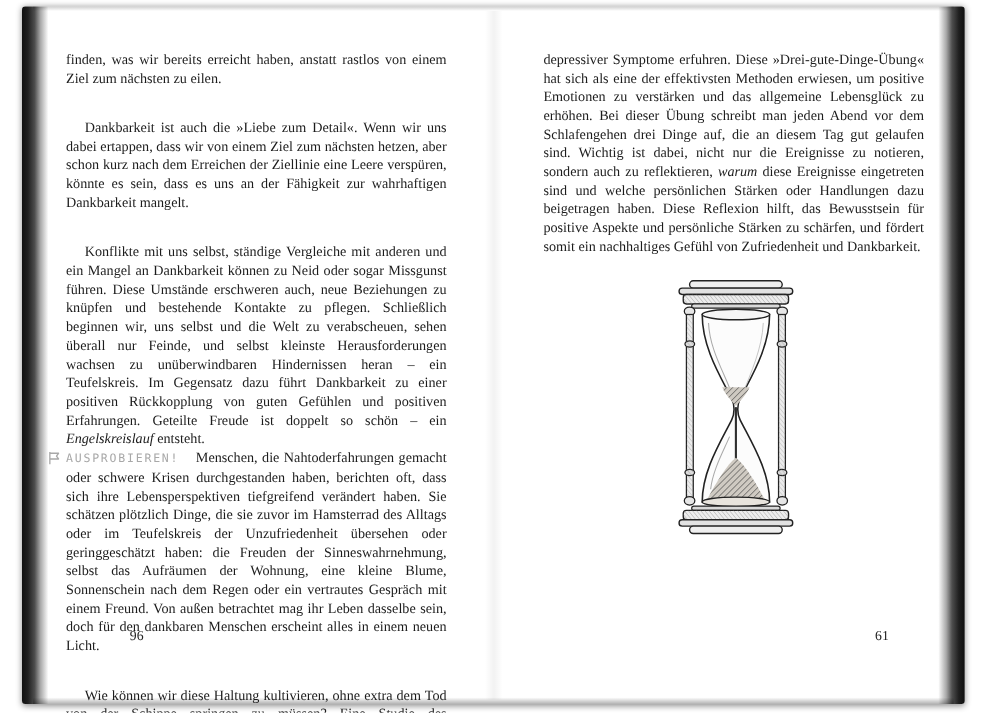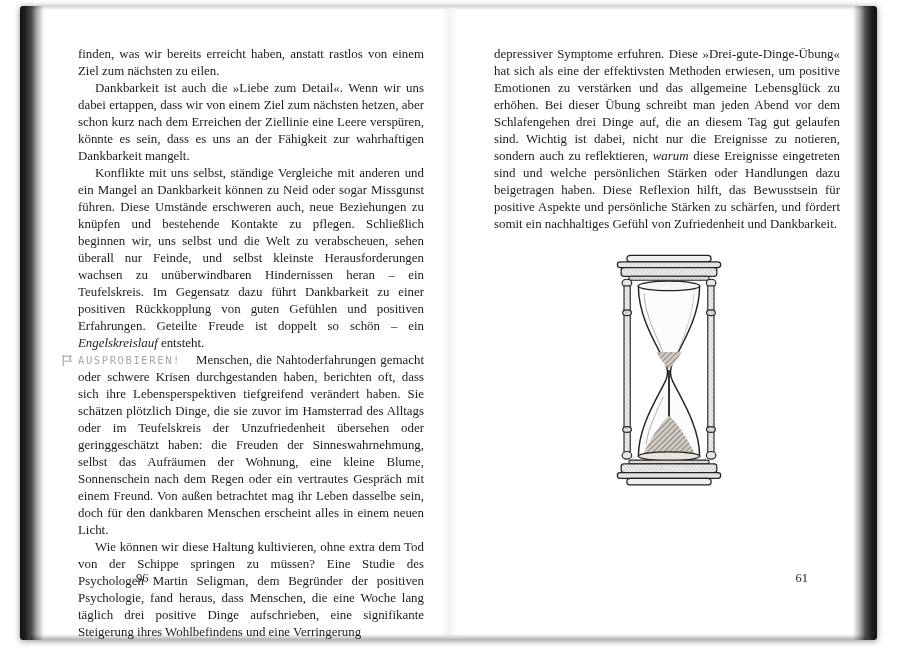--- a/index.html
+++ b/index.html
@@ -29,31 +29,31 @@
   }
   .edge-top{
     position:absolute;left:30px;right:30px;top:6px;height:4px;
     background:linear-gradient(to bottom,rgba(0,0,0,0.18),rgba(0,0,0,0));
   }
   .gutter{
     position:absolute;left:441px;top:10px;bottom:12px;width:16px;
     background:linear-gradient(to right,rgba(0,0,0,0),rgba(0,0,0,0.05) 50%,rgba(0,0,0,0));
   }
   .page{position:absolute;top:8px;height:630px;}
-  .page-left{left:46px;width:408px;}
+  .page-left{left:28px;width:408px;}
   .page-right{left:455px;width:411px;}
   .text-block{
     position:absolute;top:38px;width:346px;
     font-size:12.9px;line-height:17px;color:#1c1c1c;
     text-align:justify;
   }
   .page-left  .text-block{left:32px;}
   .page-right .text-block{left:39px;}
   p.para{margin:0;padding:0;}
-  p.indent{text-indent:17px;}
+  p.indent{text-indent:17px;margin-top:28px;}
   em.book-em{font-style:italic;}
   .tryout{margin-top:17px;position:relative;}
   .tryout-icon{position:absolute;left:-17px;top:2px;width:13px;height:13px;}
   .tryout-label{
     font-family:"DejaVu Sans Mono", monospace;
     font-size:10.5px;letter-spacing:1.6px;color:#a8a8a8;
     margin-right:15px;
   }
   .tryout-lead{font-weight:normal;}
   .page-number{

